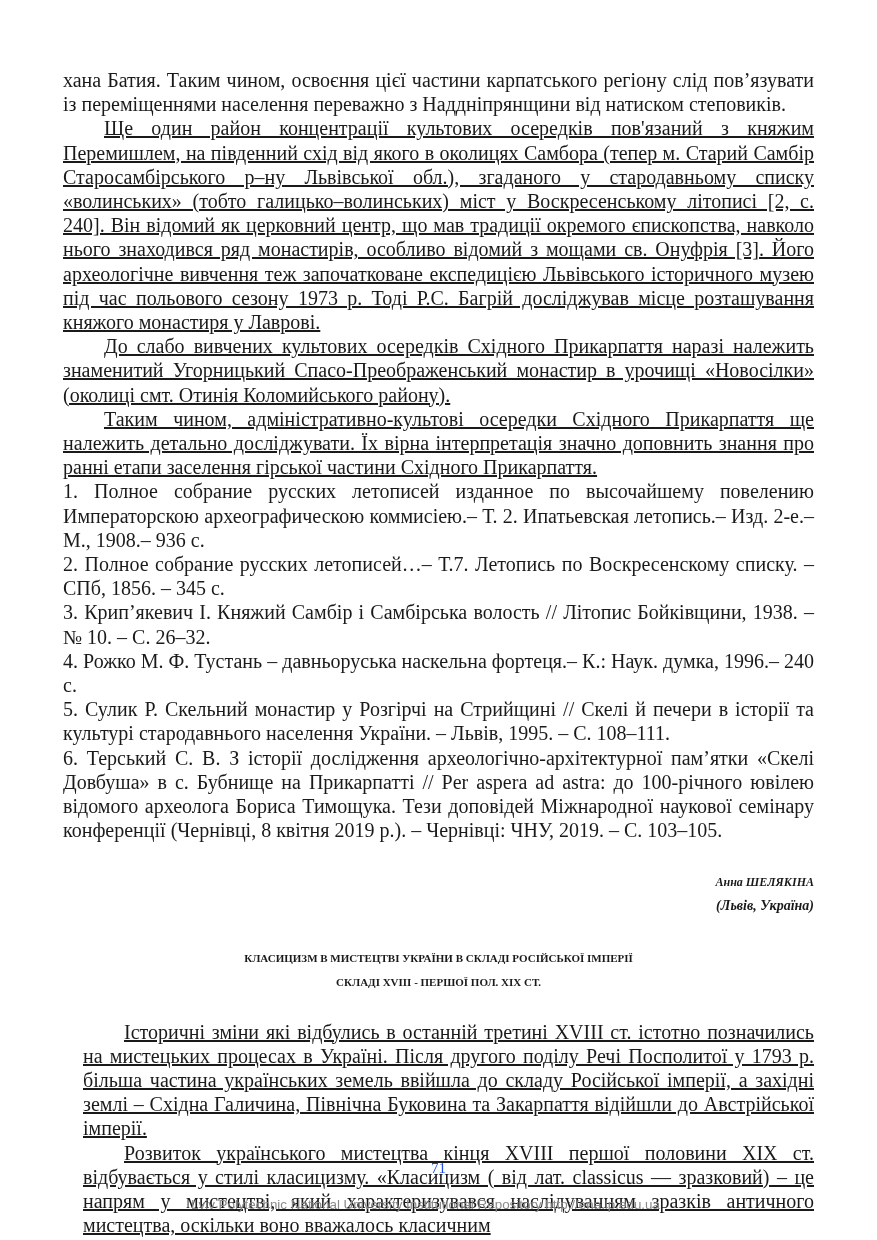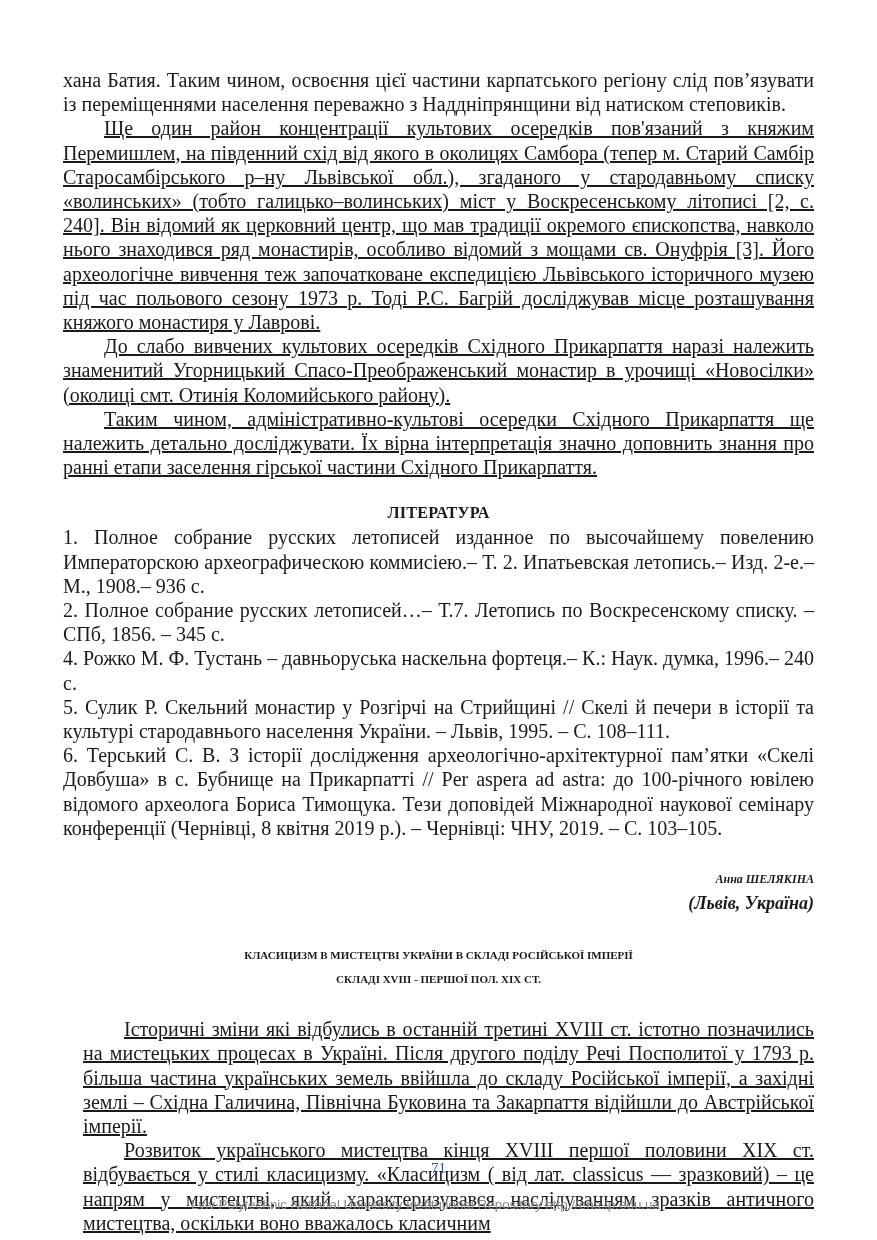--- a/index.html
+++ b/index.html
@@ -45,21 +45,21 @@
   .author-name {
     font-weight: bold;
     font-style: italic;
     font-size: 12px;
     line-height: 24px;
     display: block;
   }
   .author-place {
     font-weight: bold;
     font-style: italic;
-    font-size: 18px;
+    font-size: 14px;
     line-height: 24px;
     display: block;
     font-family: Liberation Serif, serif;
   }
   .article-title {
     margin-top: 28px;
     text-align: center;
     font-weight: bold;
     font-size: 11px;
     line-height: 24px;
@@ -93,23 +93,23 @@
 <div class="page">
 
   <section>
     <p>хана Батия. Таким чином, освоєння цієї частини карпатського регіону слід пов’язувати із переміщеннями населення переважно з Наддніпрянщини від натиском степовиків.</p>
     <p class="indent">Ще один район концентрації культових осередків пов'язаний з княжим Перемишлем, на південний схід від якого в околицях Самбора (тепер м. Старий Самбір Старосамбірського р–ну Львівської обл.), згаданого у стародавньому списку «волинських» (тобто галицько–волинських) міст у Воскресенському літописі [2, с. 240]. Він відомий як церковний центр, що мав традиції окремого єпископства, навколо нього знаходився ряд монастирів, особливо відомий з мощами св. Онуфрія [3]. Його археологічне вивчення теж започатковане експедицією Львівського історичного музею під час польового сезону 1973 р. Тоді Р.С. Багрій досліджував місце розташування княжого монастиря у Лаврові.</p>
     <p class="indent">До слабо вивчених культових осередків Східного Прикарпаття наразі належить знаменитий Угорницький Спасо-Преображенський монастир в урочищі «Новосілки» (околиці смт. Отинія Коломийського району).</p>
     <p class="indent">Таким чином, адміністративно-культові осередки Східного Прикарпаття ще належить детально досліджувати. Їх вірна інтерпретація значно доповнить знання про ранні етапи заселення гірської частини Східного Прикарпаття.</p>
   </section>
 
   <section class="refs">
-    <div class="section-heading">ЛІТЕРАТУРА</div>
     <p>1. Полное собрание русских летописей изданное по высочайшему повелению Императорскою археографическою коммисіею.– Т. 2. Ипатьевская летопись.– Изд. 2-е.– М., 1908.– 936 с.</p>
     <p>2. Полное собрание русских летописей…– Т.7. Летопись по Воскресенскому списку. – СПб, 1856. – 345 с.</p>
+    <p>3. Крип’якевич І. Княжий Самбір і Самбірська волость // Літопис Бойківщини, 1938. –  № 10. – С. 26–32.</p>
     <p>4. Рожко М. Ф. Тустань – давньоруська наскельна фортеця.– К.: Наук. думка, 1996.– 240 с.</p>
     <p>5. Сулик Р. Скельний монастир у Розгірчі на Стрийщині // Скелі й печери в історії та культурі стародавнього населення України. – Львів, 1995. – С. 108–111.</p>
     <p>6. Терський С. В. З історії дослідження археологічно-архітектурної пам’ятки «Скелі Довбуша» в с. Бубнище на Прикарпатті // Per aspera ad astra: до 100-річного ювілею відомого археолога Бориса Тимощука. Тези доповідей Міжнародної наукової семінару конференції (Чернівці, 8 квітня 2019 р.). – Чернівці: ЧНУ, 2019. – С. 103–105.</p>
   </section>
 
   <div class="author-block">
     <span class="author-name">Анна ШЕЛЯКІНА</span>
     <span class="author-place">(Львів, Україна)</span>
   </div>
 

